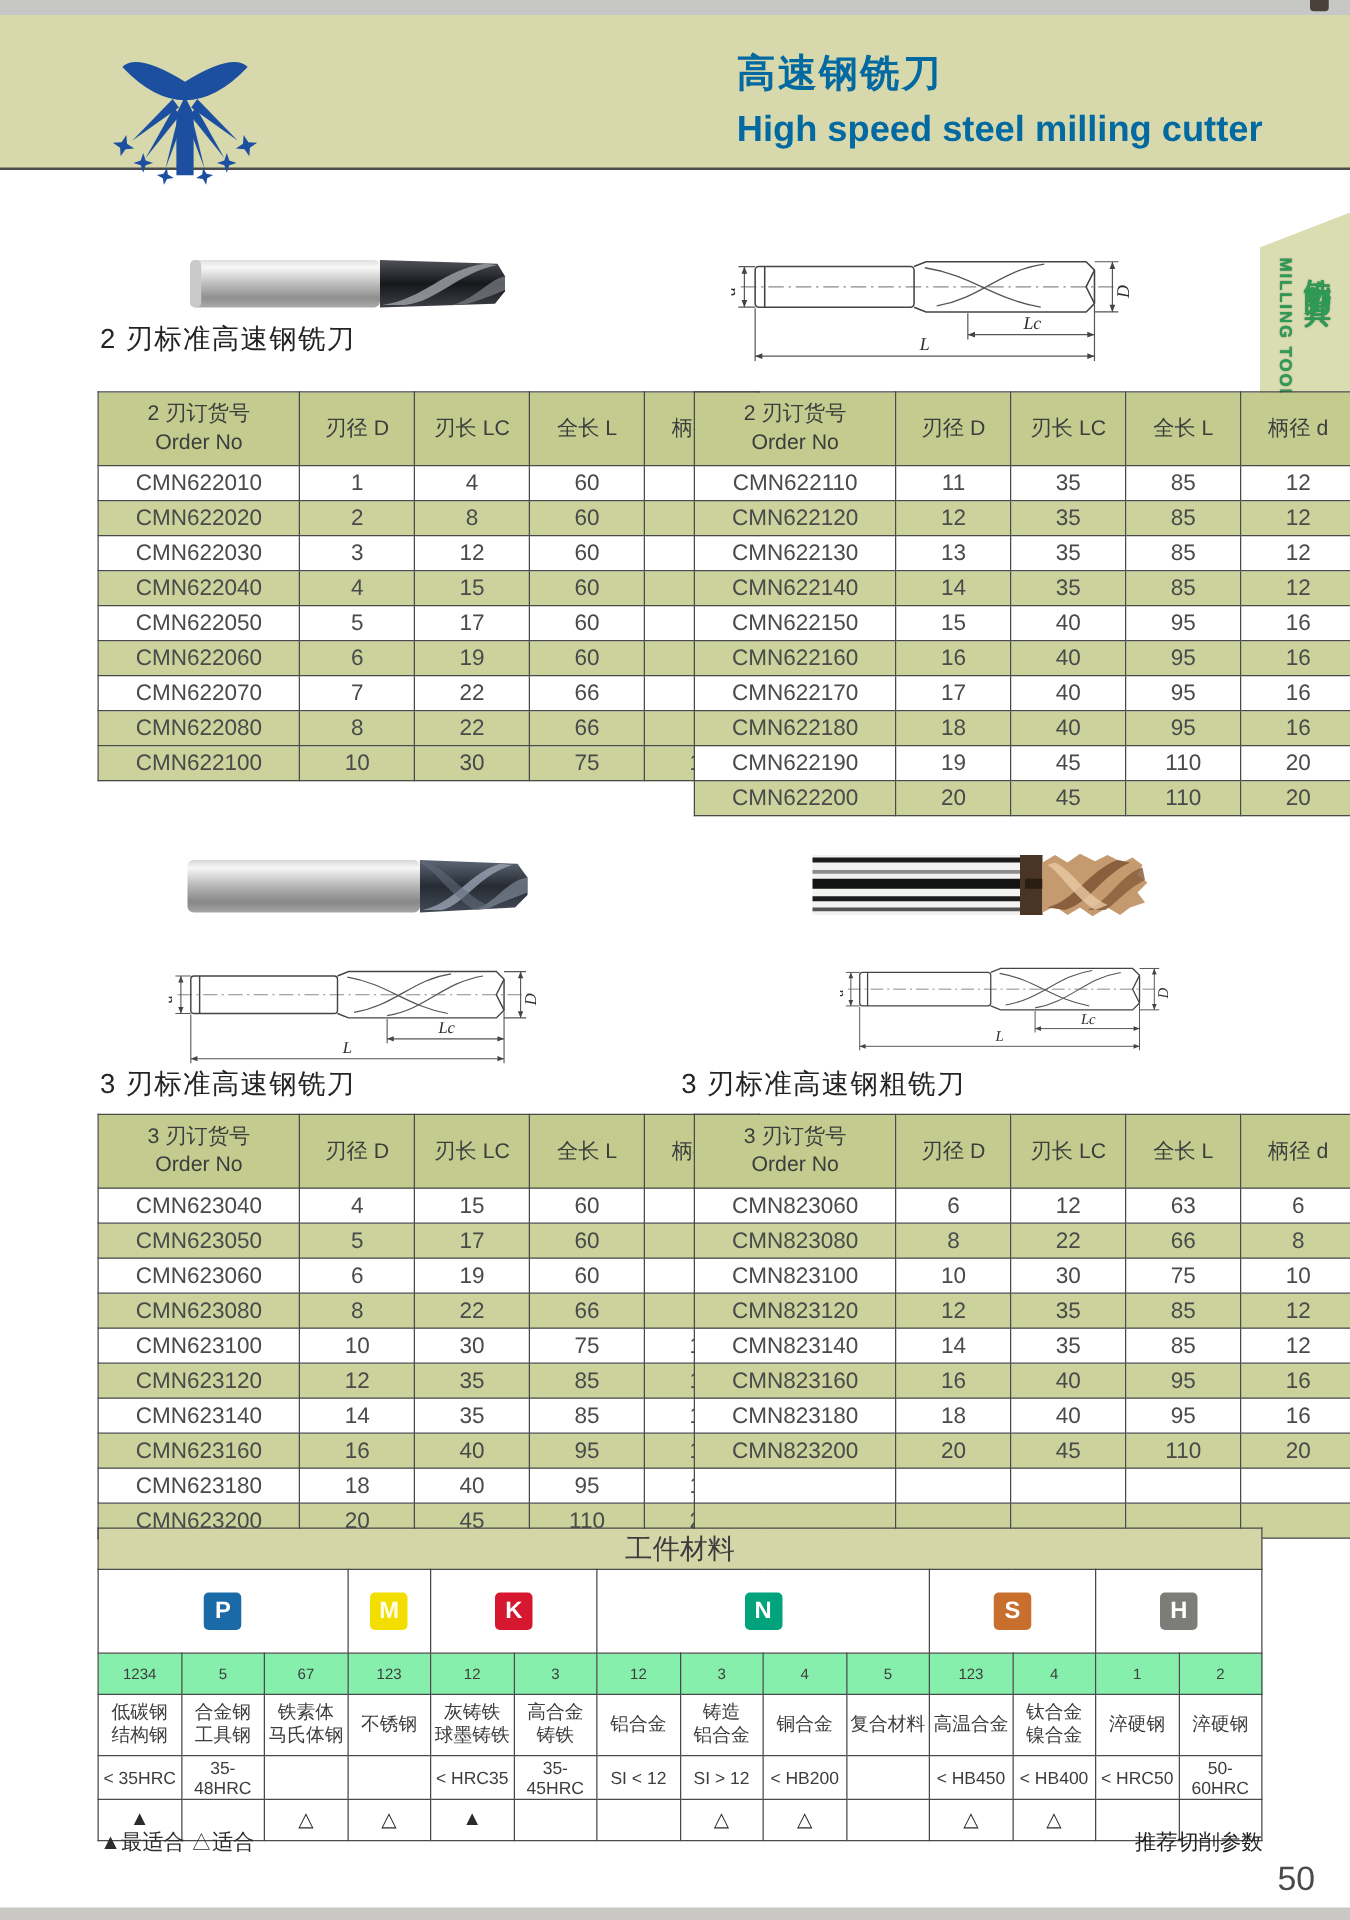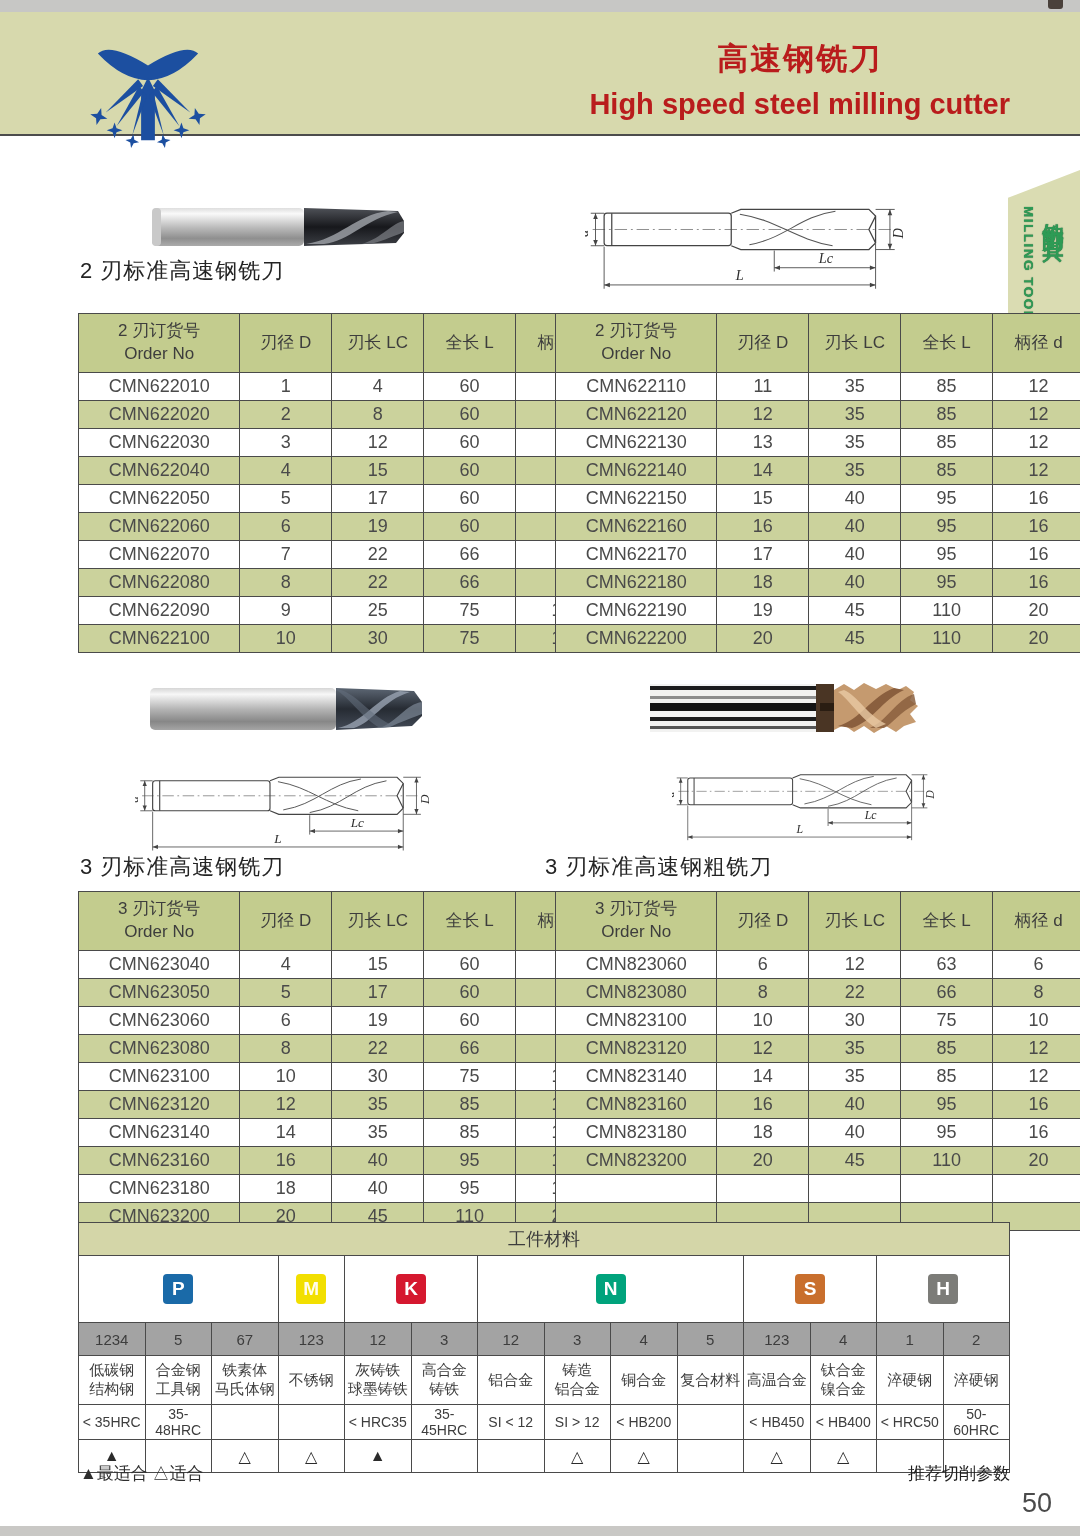--- a/index.html
+++ b/index.html
@@ -5,21 +5,21 @@
   html,body{margin:0;padding:0;background:#e8e8e8;}
   .page{position:relative;width:1080px;height:1536px;background:#ffffff;overflow:hidden;
         font-family:"Liberation Sans",sans-serif;color:#3d3d3d;}
   
   .top-strip{position:absolute;left:0;top:0;width:1080px;height:12px;background:#c7c7c5;}
   .top-dark-square{position:absolute;left:1048px;top:0;width:15px;height:9px;background:#4a413b;border-radius:0 0 3px 3px;}
   .bottom-strip{position:absolute;left:0;bottom:0;width:1080px;height:10px;background:#c9c8c5;}
   
   .band{position:absolute;left:0;top:12px;width:1080px;height:124px;background:#d7d9ad;border-bottom:2px solid #4c4c4c;box-sizing:border-box;}
   .logo{position:absolute;left:82px;top:18px;width:132px;height:118px;}
-  .titles{position:absolute;right:70px;top:26px;text-align:center;color:#b91c1c;}
+  .titles{position:absolute;right:70px;top:26px;text-align:left;color:#0369a1;}
   .title-zh{font-size:31px;font-weight:bold;letter-spacing:2px;}
   .title-en{font-size:29px;font-weight:bold;margin-top:8px;}
   
   .side-tab{position:absolute;right:0;top:170px;width:72px;height:232px;background:#dadcb2;
             clip-path:polygon(0% 12%,100% 0%,100% 88%,0% 100%);
             display:flex;justify-content:center;align-items:flex-start;padding-top:36px;box-sizing:border-box;}
   .side-tab-inner{display:flex;flex-direction:row;gap:3px;align-items:flex-start;}
   .tab-en{writing-mode:vertical-rl;font-size:13.5px;font-weight:bold;letter-spacing:1.5px;color:#2e9b55;text-shadow:0 0 1px #14532d;}
   .tab-zh{writing-mode:vertical-rl;font-size:21px;font-weight:bold;letter-spacing:6px;color:#2e9b55;text-shadow:0 0 1px #14532d;}
   
@@ -27,23 +27,23 @@
   
   table.spec{border-collapse:collapse;width:530px;table-layout:fixed;position:absolute;}
   table.spec th,table.spec td{border:1px solid #4a4a4a;text-align:center;vertical-align:middle;}
   table.spec th{background:#c3cc8e;font-weight:normal;height:56px;font-size:17px;color:#3d3d3d;line-height:1.35;}
   table.spec td{height:25px;background:#ffffff;font-size:18px;color:#4a4a4a;}
   table.spec tr.alt td{background:#cbd29c;}
   col.c-ord{width:30.5%;}
   
   table.mat{border-collapse:collapse;position:absolute;left:78px;top:1222px;width:932px;table-layout:fixed;}
   table.mat th,table.mat td{border:1px solid #4a4a4a;text-align:center;vertical-align:middle;font-weight:normal;}
-  .mat-title th{background:#d4d6a8;height:30px;font-size:18px;color:#3d3d3d;}
+  .mat-title th{background:#d4d6a8;height:30px;font-size:22px;color:#3d3d3d;}
   .mat-badges td{height:64px;background:#fff;}
-  .mat-grades td{height:30px;font-size:15px;background:#a3a3a3;}
+  .mat-grades td{height:30px;font-size:12px;background:#86efac;}
   .mat-names td{height:46px;font-size:15px;background:#fff;white-space:pre-line;line-height:1.25;}
   .mat-hard td{height:32px;font-size:14px;background:#fff;}
   .mat-marks td{height:30px;font-size:16px;background:#fff;color:#2b2b2b;}
   .badge{display:inline-block;width:30px;height:30px;line-height:30px;border-radius:4px;color:#fff;
          font-size:19px;font-weight:bold;text-align:center;}
   
   .legend{position:absolute;left:80px;top:1462px;font-size:17px;color:#2e2e2e;}
   .note{position:absolute;right:70px;top:1462px;font-size:17px;font-weight:normal;color:#1f1f1f;}
   .pageno{position:absolute;right:28px;top:1488px;font-size:27px;color:#4a4a4a;}
   
@@ -224,27 +224,20 @@
           <td>22</td>
           <td>66</td>
           <td>8</td>
         </tr>
         <tr class="alt">
           <td>CMN622080</td>
           <td>8</td>
           <td>22</td>
           <td>66</td>
           <td>8</td>
-        </tr>
-        <tr>
-          <td>CMN622090</td>
-          <td>9</td>
-          <td>25</td>
-          <td>75</td>
-          <td>10</td>
         </tr>
         <tr class="alt">
           <td>CMN622100</td>
           <td>10</td>
           <td>30</td>
           <td>75</td>
           <td>10</td>
         </tr>
       </tbody>
   </table>

